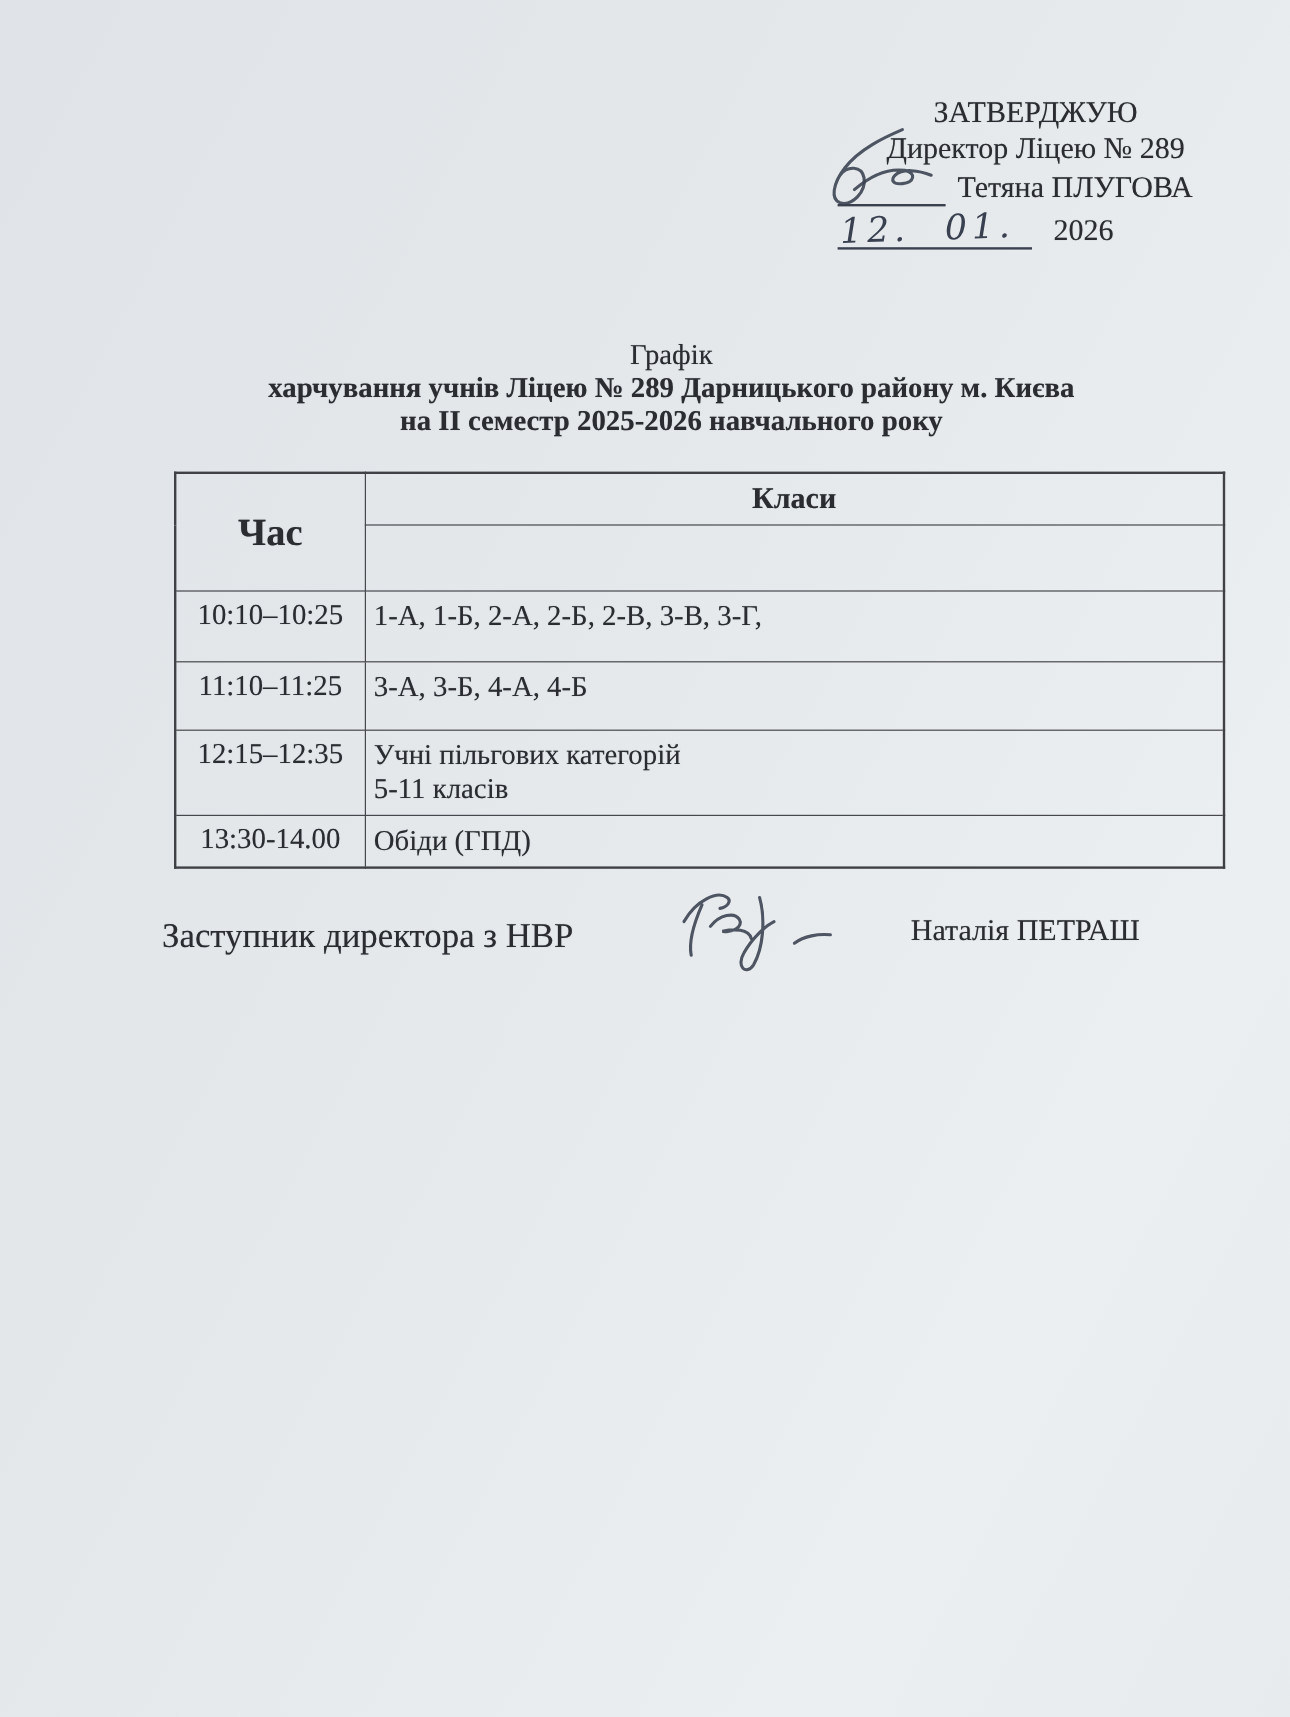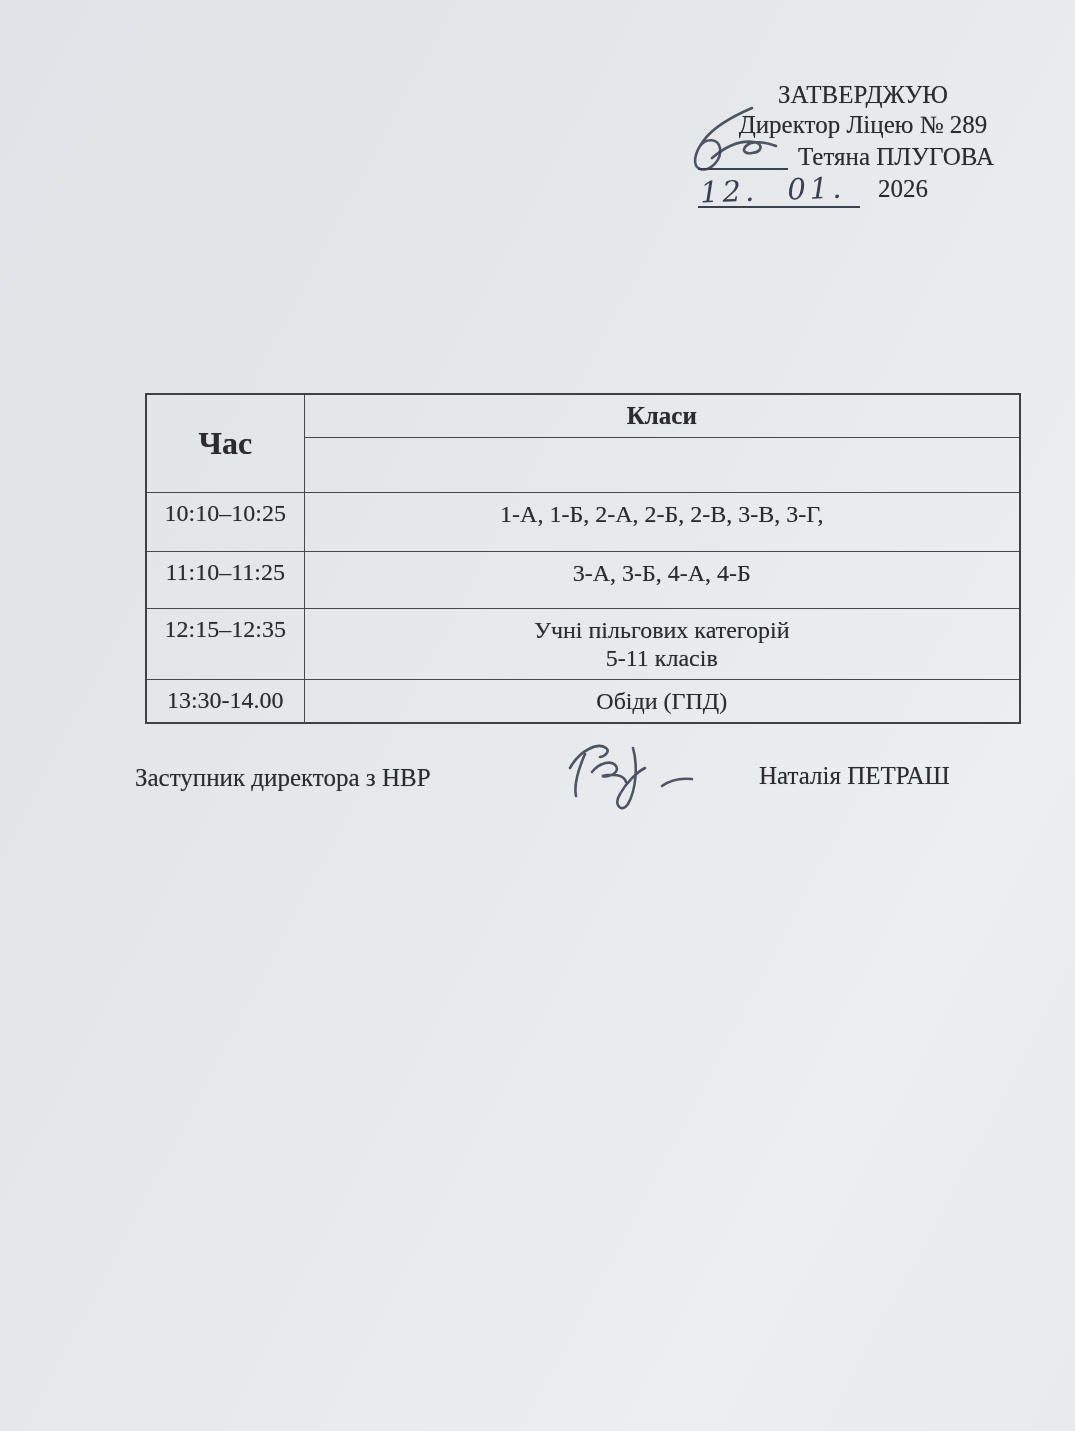--- a/index.html
+++ b/index.html
@@ -17,21 +17,21 @@
   
   #approval {
     position: absolute;
     left: 698px;
     top: 80px;
     font-size: 25px;
     line-height: 30px;
     white-space: nowrap;
   }
   .appr-indent { margin-left: 34px; text-align: center; }
-  .appr-row { display: flex; align-items: flex-start; margin-top: 2px; }
+  .appr-row { display: flex; align-items: flex-end; margin-top: 2px; }
   .sig-underline {
     display: inline-block;
     width: 90px;
     height: 26px;
     border-bottom: 2px solid #3c4150;
   }
   .date-underline {
     display: inline-block;
     width: 162px;
     height: 32px;
@@ -110,33 +110,33 @@
     font-weight: bold;
     text-align: center;
     vertical-align: middle;
   }
   td.time-c {
     text-align: center;
     vertical-align: top;
     padding-top: 5px;
   }
   td.class-c {
-    text-align: center;
+    text-align: left;
     vertical-align: top;
     padding-top: 5px;
     white-space: pre-line;
     line-height: 28px;
   }
 
   
   #footer-position {
     position: absolute;
     left: 135px;
     top: 764px;
-    font-size: 25px;
+    font-size: 29px;
     white-space: nowrap;
   }
   #deputy-signature {
     position: absolute;
     left: 540px;
     top: 728px;
     width: 165px;
     height: 88px;
     pointer-events: none;
   }
@@ -164,20 +164,25 @@
       <span class="date-underline"><span class="handwritten-date">12. 01.</span></span>
       <span class="appr-year">2026</span>
     </div>
   </div>
 
   <svg id="director-signature" viewBox="0 0 116 76">
     <path class="sig-stroke" d="M72 4 C58 10 36 20 24 36 C14 49 12 62 20 65 C30 68 42 56 40 44 C38 34 26 34 20 42"></path>
     <path class="sig-stroke" d="M32 54 C46 42 60 36 74 38 C84 40 82 48 72 49 C64 50 62 46 66 42 C72 36 86 38 96 42"></path>
   </svg>
 
+  <div id="title">
+    <div>Графік</div>
+    <div class="title-bold">харчування учнів Ліцею № 289 Дарницького району м. Києва</div>
+    <div class="title-bold">на ІІ семестр 2025-2026 навчального року</div>
+  </div>
 
   <table id="schedule-table">
     <colgroup>
       <col class="col-time">
       <col>
     </colgroup>
     <tbody>
       <tr style="height:30px;">
         <th class="time-h" rowspan="2">Час</th>
         <th class="classes-h">Класи</th>

